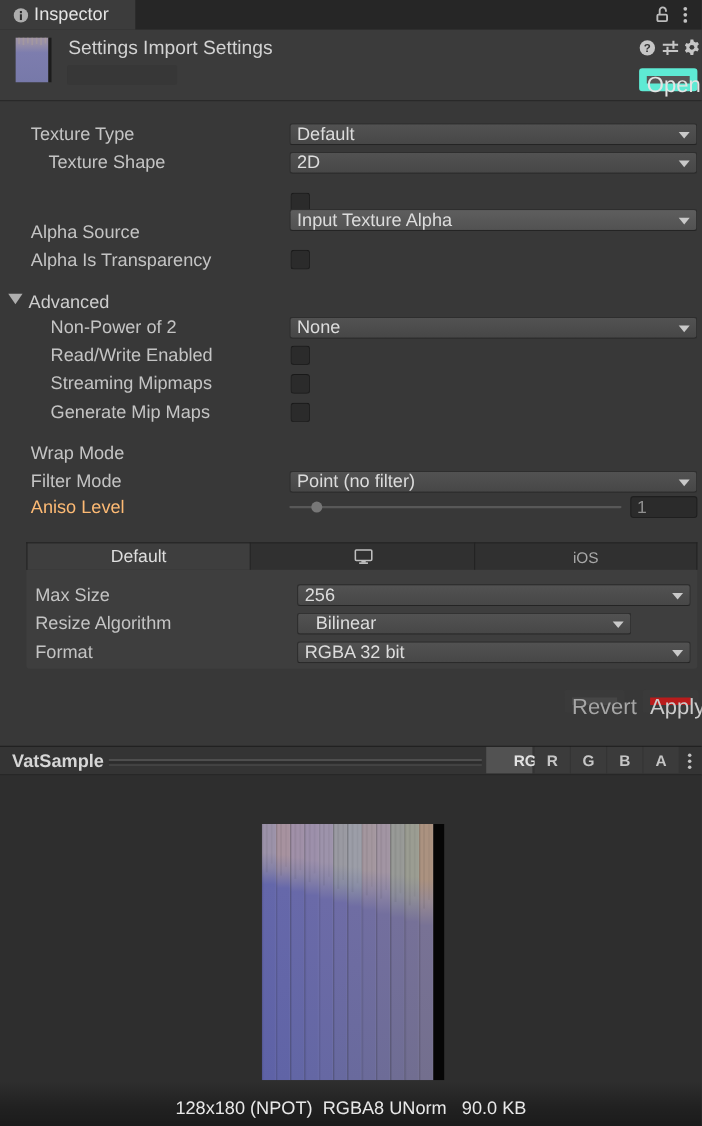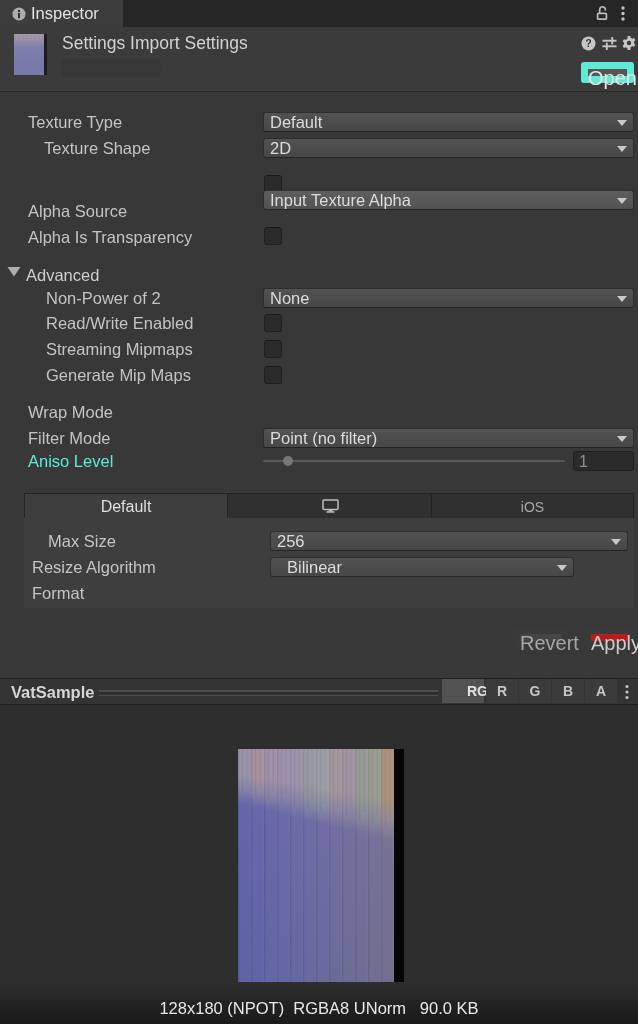--- a/index.html
+++ b/index.html
@@ -112,42 +112,43 @@
   <div class="lbl lbl2" style="top:313px;">Read/Write Enabled</div>
   <div class="chk" style="top:314px;"></div>
   <div class="lbl lbl2" style="top:339px;">Streaming Mipmaps</div>
   <div class="chk" style="top:340px;"></div>
   <div class="lbl lbl2" style="top:365px;">Generate Mip Maps</div>
   <div class="chk" style="top:366px;"></div>
 
   <div class="lbl" style="top:402px;">Wrap Mode</div>
   <div class="lbl" style="top:412px;margin-top:16px;">Filter Mode</div>
   <div class="fld" style="top:428px;">Point (no filter)<span class="car"></span></div>
-  <div class="lbl" style="top:451px;color:#5eead4;">Aniso Level</div>
+  <div class="lbl" style="top:451px;color:#fdba74;">Aniso Level</div>
   <div class="abs" style="left:263px;top:460px;width:302px;height:2px;background:#585858;border-radius:1px;"></div>
   <div class="abs" style="left:283px;top:456px;width:10px;height:10px;background:#777777;border-radius:50%;"></div>
   <div class="abs" style="left:573px;top:451px;width:61px;height:20px;background:#2B2B2B;border:1px solid #1F1F1F;border-radius:3px;font-size:16px;color:#8F8F8F;line-height:19px;padding-left:5px;">1</div>
 
   <div class="abs" style="left:24px;top:493px;width:610px;height:115px;background:#3E3E3E;border-radius:0 0 3px 3px;"></div>
 
   <div class="abs" style="left:24px;top:493px;width:610px;height:25px;background:#303030;border:1px solid #232323;border-bottom:none;"></div>
   <div class="abs" style="left:24px;top:493px;width:204px;height:25px;background:#3E3E3E;border:1px solid #232323;border-bottom:none;font-size:16px;color:#DFDFDF;text-align:center;line-height:25px;">Default</div>
   <svg class="abs" style="left:322px;top:499px;" width="17" height="14" viewBox="0 0 17 14">
     <rect x="1" y="1" width="15" height="9.5" rx="1" fill="none" stroke="#BFBFBF" stroke-width="1.5"></rect>
     <rect x="6.5" y="10.5" width="4" height="2" fill="#BFBFBF"></rect>
     <rect x="4.5" y="12.2" width="8" height="1.5" fill="#BFBFBF"></rect>
   </svg>
   <div class="abs" style="left:431px;top:493px;width:1px;height:25px;background:#232323;"></div>
   <div class="abs" style="left:431px;top:497px;width:203px;height:21px;font-size:14px;color:#A8A8A8;text-align:center;line-height:21px;">iOS</div>
 
-  <div class="lbl" style="left:48px;top:531px;">Max Size</div>
+  <div class="lbl" style="left:32px;top:531px;">Max Size</div>
   <div class="fld" style="left:270px;top:531px;width:358px;">256<span class="car"></span></div>
   <div class="lbl" style="left:32px;top:557px;">Resize Algorithm</div>
   <div class="fld" style="left:270px;top:557px;width:304px;padding-left:16px;">Bilinear<span class="car"></span></div>
   <div class="lbl" style="left:32px;top:583px;">Format</div>
+  <div class="fld" style="left:270px;top:583px;width:358px;">RGBA 32 bit<span class="car"></span></div>
 
   <div class="btn" style="left:513px;top:627px;width:55px;height:21px;line-height:19px;background:#464646;border-color:#3a3a3a;color:#A6A6A6;">Revert</div>
   <div class="btn" style="left:584px;top:627px;width:51px;height:21px;line-height:19px;background:#b91c1c;border-color:#3a3a3a;color:#CCCCCC;">Apply</div>
 
   <div class="abs" style="left:0;top:678px;width:638px;height:27px;background:#343434;border-top:1px solid #202020;border-bottom:1px solid #202020;"></div>
   <div class="abs" style="left:11px;top:684px;font-size:16.5px;line-height:16px;font-weight:bold;color:#D6D6D6;">VatSample</div>
   <div class="abs" style="left:99px;top:690px;width:339px;height:1.5px;background:#4E4E4E;"></div>
   <div class="abs" style="left:99px;top:692px;width:339px;height:2px;background:#2C2C2C;"></div>
   <div class="abs" style="left:99px;top:694.5px;width:339px;height:1.5px;background:#4E4E4E;"></div>
   <div class="abs" style="left:442px;top:679px;width:42px;height:24px;background:#525252;font-size:14px;font-weight:bold;color:#E2E2E2;text-align:center;line-height:24px;padding-left:25px;">RGB</div>

